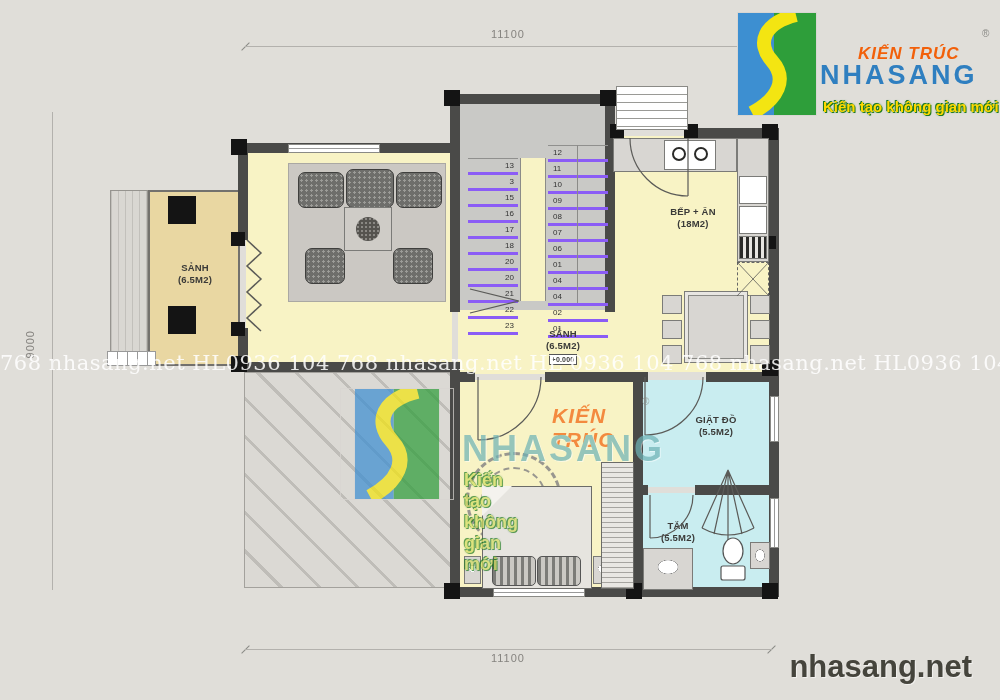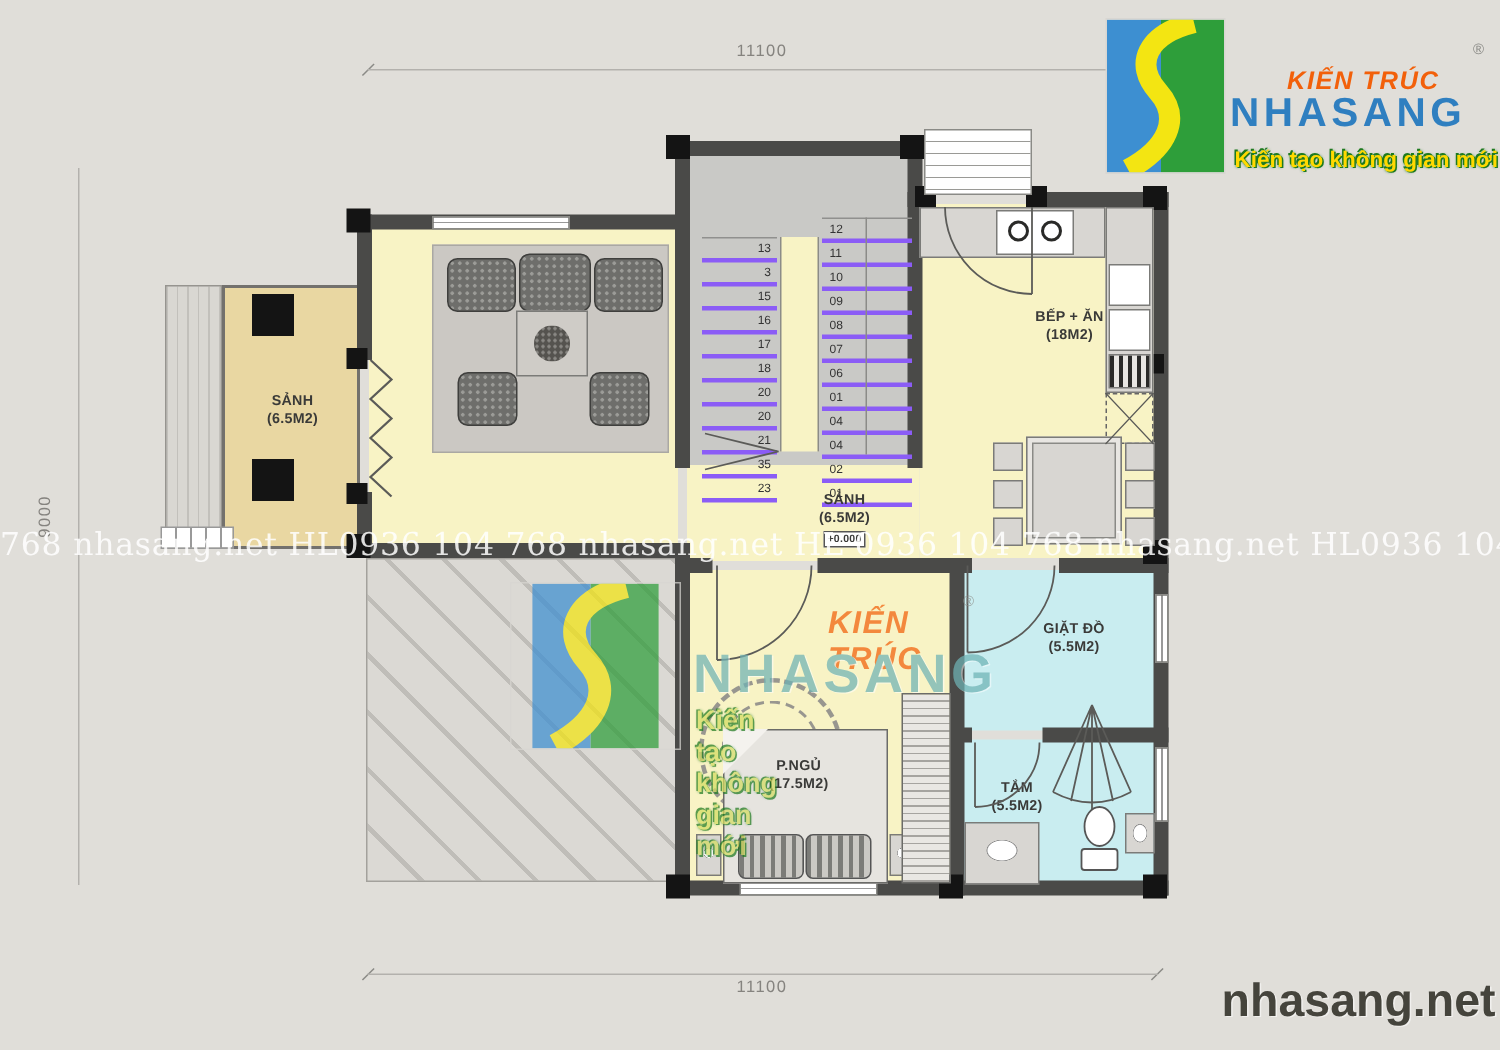--- a/index.html
+++ b/index.html
@@ -55,21 +55,21 @@
          letter-spacing:1px;z-index:20}
   .slogo{position:absolute;border:1px solid #d8d6d2;overflow:hidden}
   .kientruc{position:absolute;font-weight:bold;font-style:italic;color:#f2600a;letter-spacing:1px;z-index:2}
   .brandname{position:absolute;font-weight:bold;color:#2f7fc0;z-index:2}
   .tagline{position:absolute;font-weight:bold;color:#ffd900;
            text-shadow:1px 1px 0 #1f7a1f,-1px -1px 0 #1f7a1f,0 0 2px #1f7a1f;z-index:2}
   .reg{position:absolute;font-size:10px;color:#8a8a86;z-index:2}
   .centerwm{position:absolute;left:0;top:0;opacity:.72;z-index:19}
   .centerwm .brandname{color:#6fb3b5;text-shadow:1px 1px 0 rgba(255,255,255,.7)}
   .centerwm .tagline{color:#d3dc60}
-  .footer{position:absolute;right:3px;bottom:16px;text-align:left;z-index:25;
+  .footer{position:absolute;right:28px;bottom:16px;text-align:left;z-index:25;
           color:#45443c;font-weight:bold;text-shadow:1px 1px 0 rgba(255,255,255,.55)}
   .footer .site{font-size:31px;line-height:1.05}
   .footer .phone{font-size:34px;line-height:1.1}
   .lvl{display:inline-block;border:1px solid #555;background:#fff;font-size:7px;padding:0 2px;line-height:9px}
   svg.overlay{position:absolute;left:0;top:0;z-index:6}
 </style>
 </head>
 <body>
 
 <div class="canvas">
@@ -168,21 +168,21 @@
       <div class="tread">
         <span>20</span>
       </div>
       <div class="tread">
         <span>20</span>
       </div>
       <div class="tread">
         <span>21</span>
       </div>
       <div class="tread">
-        <span>35</span>
+        <span>22</span>
       </div>
       <div class="tread">
         <span>23</span>
       </div>
     </div>
   <div class="abs yellow" style="left:520px;top:158px;width:26px;height:143px;border-left:1px solid #8b8b88;border-right:1px solid #8b8b88;box-sizing:border-box;z-index:2"></div>
   <div class="flight right" style="left:548px;top:145px;width:60px;height:158px">
       <div class="tread">
         <span>12</span>
       </div>
@@ -282,36 +282,32 @@
 
       <ellipse cx="733" cy="551" rx="10" ry="13" fill="#fff" stroke="#555"></ellipse>
       <rect x="721" y="566" width="24" height="14" rx="2" fill="#fff" stroke="#555"></rect>
     </g>
   </svg>
 
   <div class="lbl" style="left:150px;top:262px;width:90px">
     <div>SẢNH</div>
     <div>(6.5M2)</div>
   </div>
-  <div class="lbl" style="left:648px;top:206px;width:130px">
+  <div class="lbl" style="left:628px;top:206px;width:130px">
     <div>BẾP + ĂN</div>
     <div>(18M2)</div>
   </div>
   <div class="lbl" style="left:508px;top:328px;width:110px">
     <div>SẢNH</div>
     <div>(6.5M2)</div>
     <div class="lvl">+0.000</div>
   </div>
   <div class="lbl" style="left:656px;top:414px;width:120px">
     <div>GIẶT ĐỒ</div>
     <div>(5.5M2)</div>
-  </div>
-  <div class="lbl" style="left:470px;top:505px;width:125px">
-    <div>P.NGỦ</div>
-    <div>(17.5M2)</div>
   </div>
   <div class="lbl" style="left:640px;top:520px;width:76px">
     <div>TẮM</div>
     <div>(5.5M2)</div>
   </div>
 
   <div class="wmrow">768 nhasang.net HL0936 104 768 nhasang.net HL 0936 104 768 nhasang.net HL0936 104 768 nhasang.net HL</div>
 
 
   <div class="centerwm">

